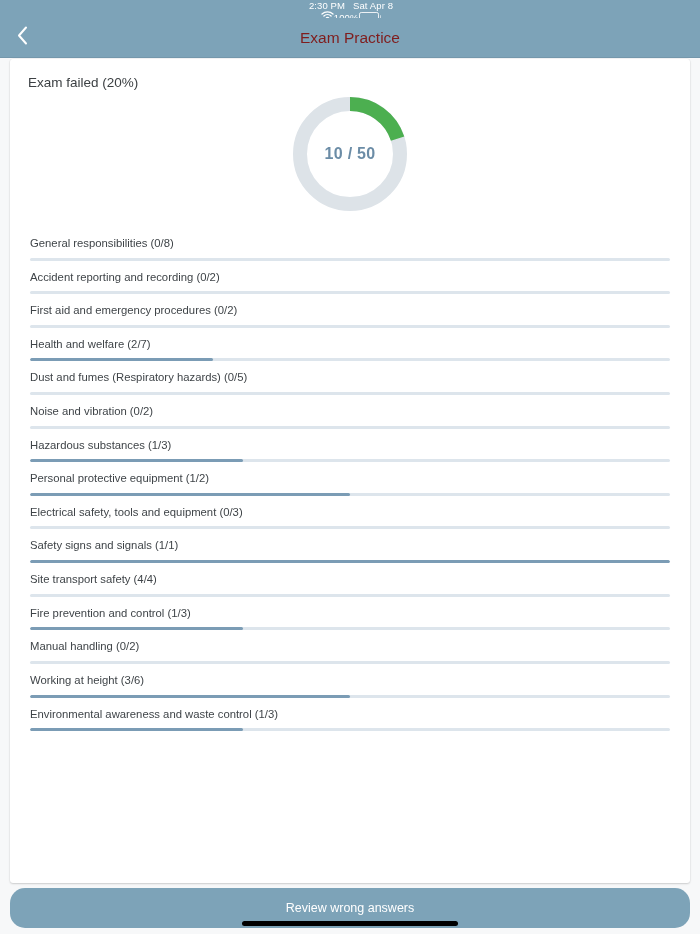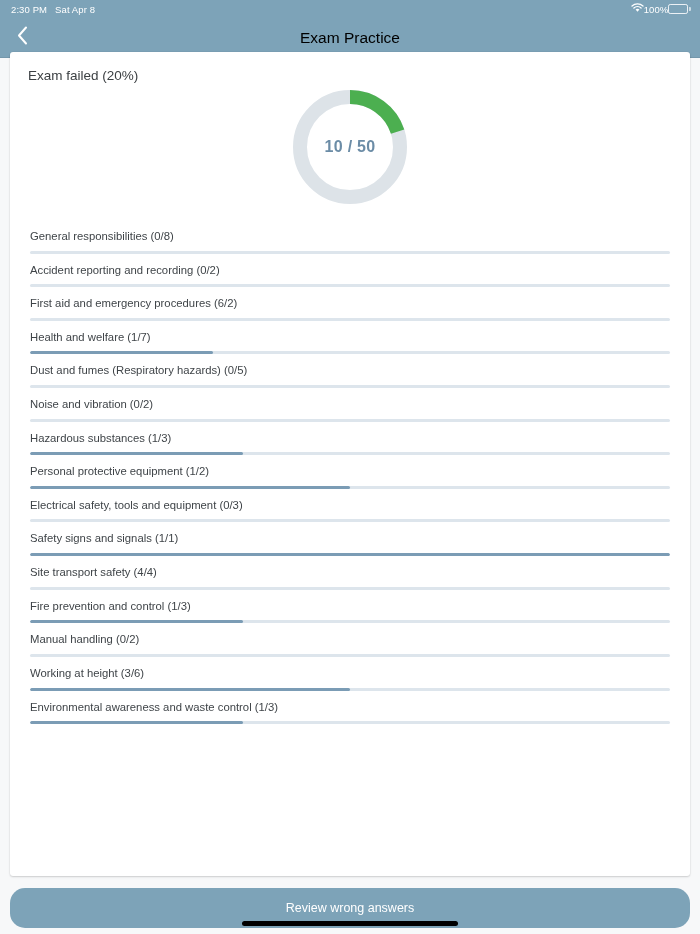--- a/index.html
+++ b/index.html
@@ -20,20 +20,21 @@
   #status-bar {
     height: 18px;
     background: #7da3b8;
     display: flex;
     align-items: center;
     justify-content: space-between;
     padding: 0 9px 0 11px;
     color: #ffffff;
     font-size: 9.5px;
     letter-spacing: 0.1px;
+    flex-direction: column;
   }
   .status-left { display: flex; align-items: center; gap: 8px; }
   .status-right { display: flex; align-items: center; gap: 0; }
 
   .wifi-icon { display: block; }
   .battery-icon { display: flex; align-items: center; }
   .battery-body {
     width: 20px; height: 9.5px;
     border: 1px solid rgba(255,255,255,.85);
     border-radius: 2.2px;
@@ -62,31 +63,31 @@
   }
   #back-button {
     width: 44px; height: 40px;
     display: flex; align-items: center; justify-content: center;
     cursor: pointer;
   }
   #nav-title {
     position: absolute;
     left: 0; right: 0;
     text-align: center;
-    color: #000000;
+    color: #7f1d1d;
     font-size: 15.5px;
     font-weight: 400;
     pointer-events: none;
   }
 
   
   #content-card {
     position: absolute;
     left: 10px;
-    top: 52px;
+    top: 59px;
     width: 680px;
     height: 824px;
     background: #ffffff;
     border-radius: 3px;
     box-shadow: 0 1px 2px rgba(0,0,0,.16), 0 0 0 .5px rgba(0,0,0,.04);
     overflow: hidden;
   }
 
   #result-heading {
     margin: 16px 0 0 18px;
@@ -232,27 +233,27 @@
           <div class="progress-fill" style="width: 0%; background: transparent;"></div>
         </div>
       </div>
       <div class="category-row">
         <div class="category-label">Accident reporting and recording (0/2)</div>
         <div class="progress-track">
           <div class="progress-fill" style="width: 0%; background: transparent;"></div>
         </div>
       </div>
       <div class="category-row">
-        <div class="category-label">First aid and emergency procedures (6/2)</div>
-        <div class="progress-track">
-          <div class="progress-fill" style="width: 0%; background: transparent;"></div>
-        </div>
-      </div>
-      <div class="category-row">
-        <div class="category-label">Health and welfare (1/7)</div>
+        <div class="category-label">First aid and emergency procedures (0/2)</div>
+        <div class="progress-track">
+          <div class="progress-fill" style="width: 0%; background: transparent;"></div>
+        </div>
+      </div>
+      <div class="category-row">
+        <div class="category-label">Health and welfare (2/7)</div>
         <div class="progress-track">
           <div class="progress-fill" style="width: 28.6%;"></div>
         </div>
       </div>
       <div class="category-row">
         <div class="category-label">Dust and fumes (Respiratory hazards) (0/5)</div>
         <div class="progress-track">
           <div class="progress-fill" style="width: 0%; background: transparent;"></div>
         </div>
       </div>

